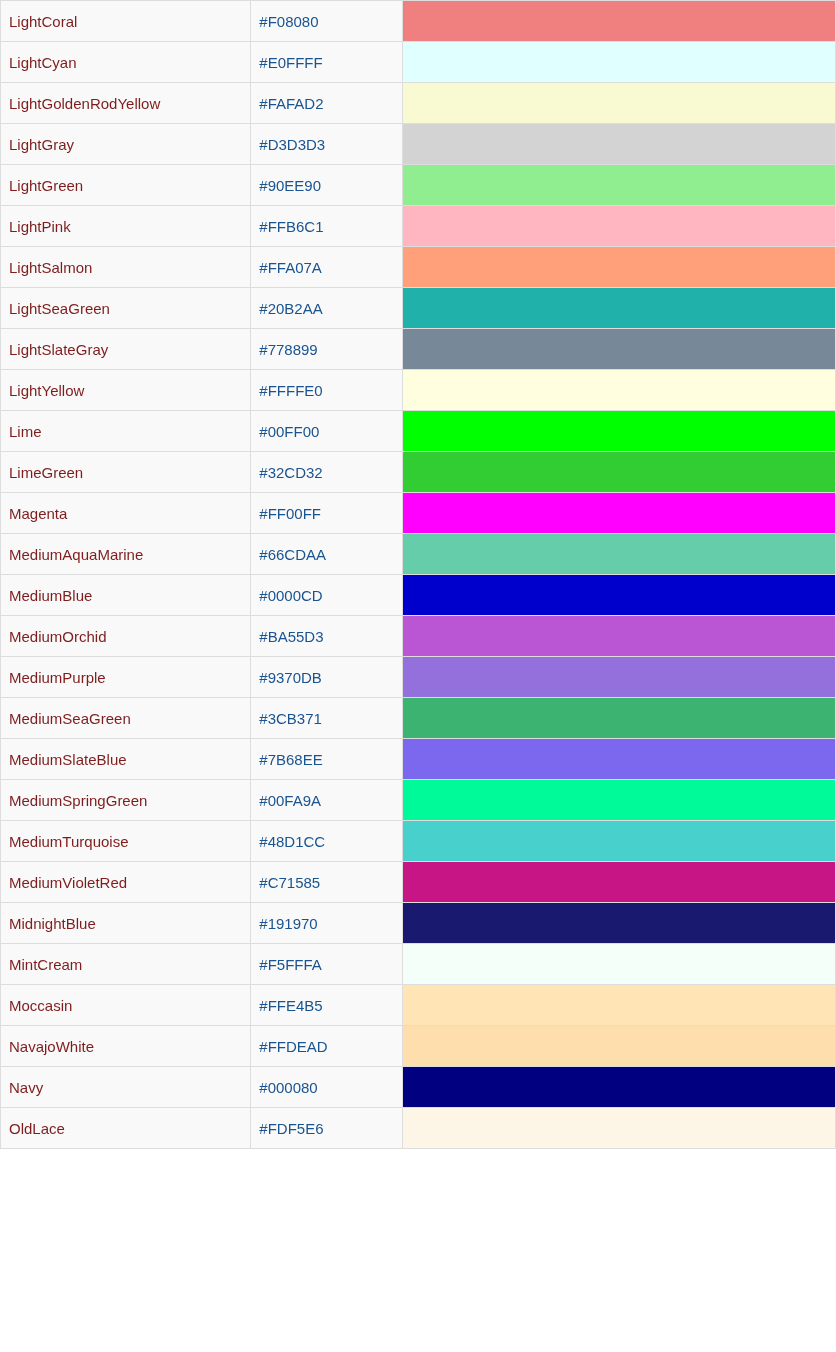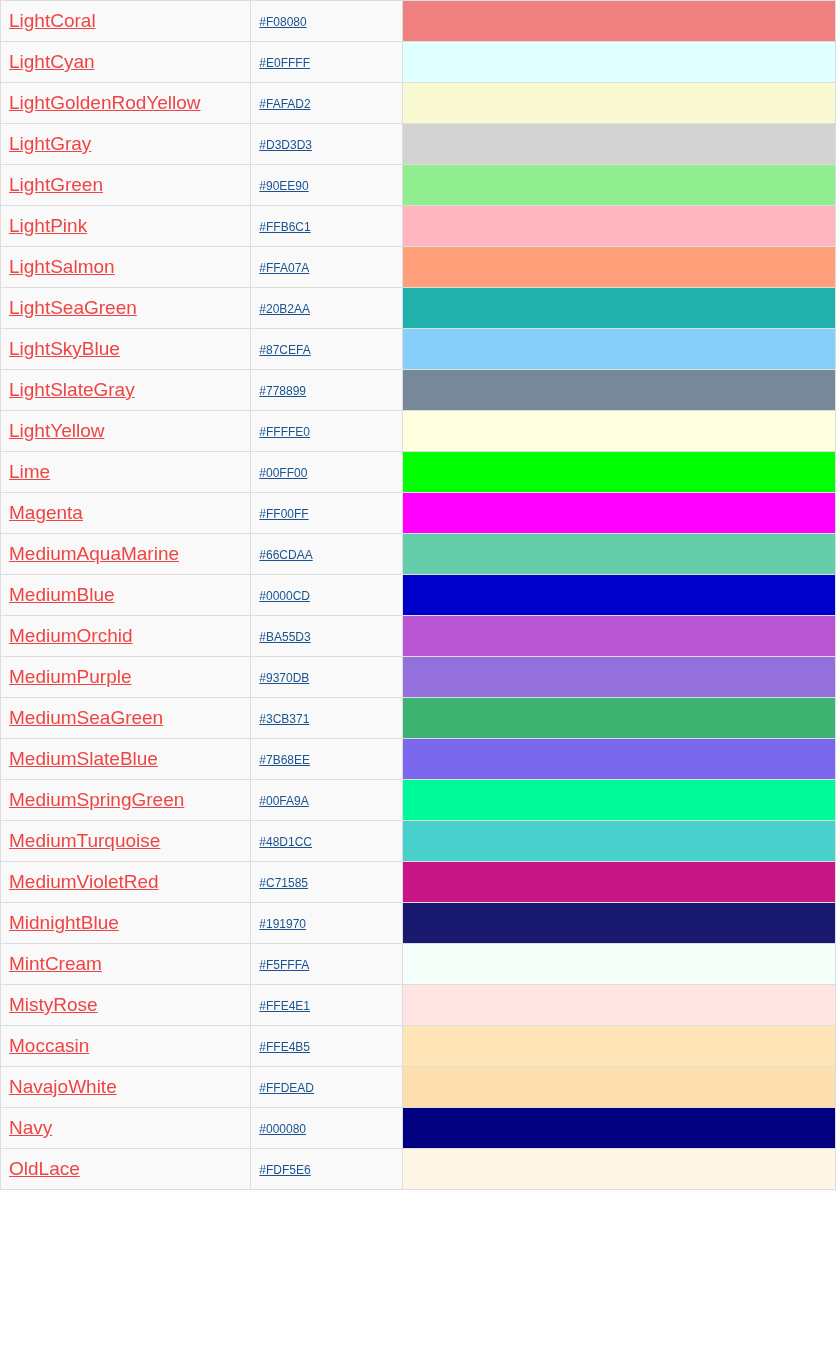--- a/index.html
+++ b/index.html
@@ -33,29 +33,27 @@
   }
   td.col-hex {
     width: 152px;
   }
   td.col-swatch {
     width: 432px;
     padding: 0;
     border-left: 1px solid #dddddd;
   }
   a.color-link {
-    color: #ef4444;
-    text-decoration: underline;
-    font-size: 19px;
+    color: #7f1d1d;
+    font-size: 15px;
     cursor: pointer;
   }
   a.hex-link {
     color: #1a5490;
-    text-decoration: underline;
-    font-size: 12px;
+    font-size: 15px;
     cursor: pointer;
   }
 </style>
 </head>
 <body>
 
 <table class="color-table">
   <tbody>
       <tr>
         <td class="col-name"><a class="color-link">LightCoral</a></td>
@@ -91,40 +89,40 @@
         <td class="col-name"><a class="color-link">LightSalmon</a></td>
         <td class="col-hex"><a class="hex-link">#FFA07A</a></td>
         <td class="col-swatch" style="background-color: rgb(255, 160, 122);"></td>
       </tr>
       <tr>
         <td class="col-name"><a class="color-link">LightSeaGreen</a></td>
         <td class="col-hex"><a class="hex-link">#20B2AA</a></td>
         <td class="col-swatch" style="background-color: rgb(32, 178, 170);"></td>
       </tr>
       <tr>
-        <td class="col-name"><a class="color-link">LightSkyBlue</a></td>
-        <td class="col-hex"><a class="hex-link">#87CEFA</a></td>
-        <td class="col-swatch" style="background-color: rgb(135, 206, 250);"></td>
-      </tr>
-      <tr>
         <td class="col-name"><a class="color-link">LightSlateGray</a></td>
         <td class="col-hex"><a class="hex-link">#778899</a></td>
         <td class="col-swatch" style="background-color: rgb(119, 136, 153);"></td>
       </tr>
       <tr>
         <td class="col-name"><a class="color-link">LightYellow</a></td>
         <td class="col-hex"><a class="hex-link">#FFFFE0</a></td>
         <td class="col-swatch" style="background-color: rgb(255, 255, 224);"></td>
       </tr>
       <tr>
         <td class="col-name"><a class="color-link">Lime</a></td>
         <td class="col-hex"><a class="hex-link">#00FF00</a></td>
         <td class="col-swatch" style="background-color: rgb(0, 255, 0);"></td>
       </tr>
       <tr>
+        <td class="col-name"><a class="color-link">LimeGreen</a></td>
+        <td class="col-hex"><a class="hex-link">#32CD32</a></td>
+        <td class="col-swatch" style="background-color: rgb(50, 205, 50);"></td>
+      </tr>
+      <tr>
         <td class="col-name"><a class="color-link">Magenta</a></td>
         <td class="col-hex"><a class="hex-link">#FF00FF</a></td>
         <td class="col-swatch" style="background-color: rgb(255, 0, 255);"></td>
       </tr>
       <tr>
         <td class="col-name"><a class="color-link">MediumAquaMarine</a></td>
         <td class="col-hex"><a class="hex-link">#66CDAA</a></td>
         <td class="col-swatch" style="background-color: rgb(102, 205, 170);"></td>
       </tr>
       <tr>
@@ -169,25 +167,20 @@
       </tr>
       <tr>
         <td class="col-name"><a class="color-link">MidnightBlue</a></td>
         <td class="col-hex"><a class="hex-link">#191970</a></td>
         <td class="col-swatch" style="background-color: rgb(25, 25, 112);"></td>
       </tr>
       <tr>
         <td class="col-name"><a class="color-link">MintCream</a></td>
         <td class="col-hex"><a class="hex-link">#F5FFFA</a></td>
         <td class="col-swatch" style="background-color: rgb(245, 255, 250);"></td>
-      </tr>
-      <tr>
-        <td class="col-name"><a class="color-link">MistyRose</a></td>
-        <td class="col-hex"><a class="hex-link">#FFE4E1</a></td>
-        <td class="col-swatch" style="background-color: rgb(255, 228, 225);"></td>
       </tr>
       <tr>
         <td class="col-name"><a class="color-link">Moccasin</a></td>
         <td class="col-hex"><a class="hex-link">#FFE4B5</a></td>
         <td class="col-swatch" style="background-color: rgb(255, 228, 181);"></td>
       </tr>
       <tr>
         <td class="col-name"><a class="color-link">NavajoWhite</a></td>
         <td class="col-hex"><a class="hex-link">#FFDEAD</a></td>
         <td class="col-swatch" style="background-color: rgb(255, 222, 173);"></td>

